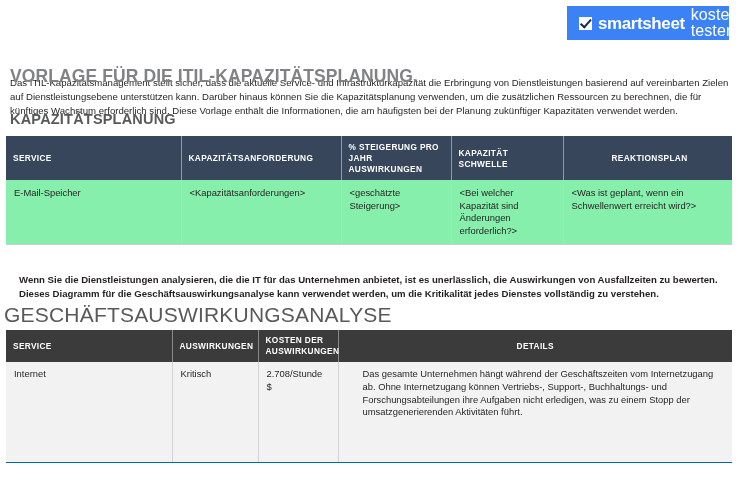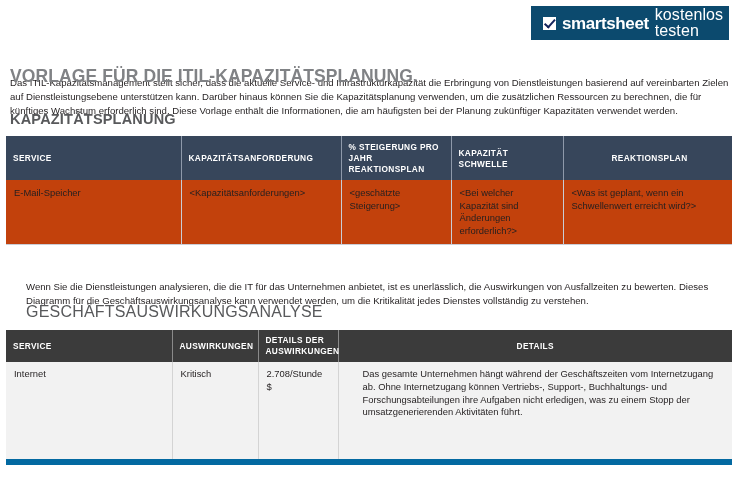--- a/index.html
+++ b/index.html
@@ -36,23 +36,23 @@
     font-weight: bold;
     letter-spacing: 0.1px;
     color: #808285;
     white-space: nowrap;
     margin-top: 44px;
   }
   .logo-box {
     position: absolute;
     right: 4px;
     top: 6px;
-    width: 198px;
+    width: 162px;
     height: 34px;
-    background: #0c4a6e;
+    background: #3b82f6;
     display: flex;
     align-items: center;
     padding-left: 12px;
   }
   .logo-check {
     width: 13px;
     height: 13px;
     background: #ffffff;
     position: relative;
     flex: none;
@@ -90,46 +90,47 @@
     line-height: 14.2px;
     color: #231f20;
     margin: 24px 0 0 0;
     max-width: 726px;
   }
   .mid-para {
     font-size: 9.6px;
     line-height: 14.2px;
     color: #231f20;
     max-width: 726px;
-    margin: 16px;
+    margin: 9px;
     position: absolute;
     left: 10px;
     top: 264px;
     width: 718px;
+    font-weight: bold;
   }
 
   
   .section-head {
     font-size: 14.5px;
     font-weight: normal;
     color: #58595b;
     letter-spacing: 0.2px;
     margin: 0;
   }
   .section-head.sec1 {
     position: absolute;
     left: 10px;
     top: 111px;
     font-weight: bold;
   }
   .section-head.sec2 {
     position: absolute;
-    left: 26px;
+    left: 4px;
     top: 303px;
-    font-size: 16px;
+    font-size: 21px;
   }
 
   
   table {
     border-collapse: collapse;
     table-layout: fixed;
   }
   .tbl {
     position: absolute;
     left: 6px;
@@ -148,21 +149,21 @@
     font-weight: bold;
     letter-spacing: 0.35px;
     padding: 6px 7px 5px 7px;
     height: 32px;
     vertical-align: middle;
     border-right: 1px solid #8e99aa;
     line-height: 11px;
   }
   #table-capacity th:last-child { border-right: none; padding-left: 48px; }
   #table-capacity td {
-    background: #c2410c;
+    background: #86efac;
     color: #231f20;
     font-size: 9.4px;
     line-height: 12.6px;
     padding: 7px 8px;
     height: 52px;
     border-right: 1px solid #c9cdd6;
     border-bottom: 1px solid #c9cdd6;
   }
   #table-capacity td:last-child { border-right: none; margin-left: 28px; }
 
@@ -182,21 +183,21 @@
   }
   #table-bia th:last-child { border-right: none; text-align: center; }
   #table-bia td {
     background: #F2F2F2;
     color: #231f20;
     font-size: 9.4px;
     line-height: 12.8px;
     padding: 6px 8px;
     height: 100px;
     border-right: 1px solid #d4d4d4;
-    border-bottom: 6px solid #0369a1;
+    border-bottom: 1px solid #0369a1;
   }
   #table-bia td:last-child { border-right: none; padding-left: 24px; }
 </style>
 </head>
 <body>
 
 <div class="page">
 
   <div class="header">
     <div class="doc-title">VORLAGE FÜR DIE ITIL-KAPAZITÄTSPLANUNG.</div>
@@ -217,21 +218,21 @@
       <col style="width:175px">
       <col style="width:160px">
       <col style="width:110px">
       <col style="width:112px">
       <col style="width:169px">
     </colgroup>
     <thead>
       <tr>
         <th>SERVICE</th>
         <th>KAPAZITÄTSANFORDERUNG</th>
-        <th>% STEIGERUNG PRO JAHR REAKTIONSPLAN</th>
+        <th>% STEIGERUNG PRO JAHR AUSWIRKUNGEN</th>
         <th>KAPAZITÄT SCHWELLE</th>
         <th>REAKTIONSPLAN</th>
       </tr>
     </thead>
     <tbody>
       <tr>
         <td>E-Mail-Speicher</td>
         <td>&lt;Kapazitätsanforderungen&gt;</td>
         <td>&lt;geschätzte Steigerung&gt;</td>
         <td>&lt;Bei welcher Kapazität sind Änderungen erforderlich?&gt;</td>
@@ -248,21 +249,21 @@
     <colgroup>
       <col style="width:166px">
       <col style="width:86px">
       <col style="width:80px">
       <col style="width:394px">
     </colgroup>
     <thead>
       <tr>
         <th>SERVICE</th>
         <th>AUSWIRKUNGEN</th>
-        <th>DETAILS DER AUSWIRKUNGEN</th>
+        <th>KOSTEN DER AUSWIRKUNGEN</th>
         <th>DETAILS</th>
       </tr>
     </thead>
     <tbody>
       <tr>
         <td>Internet</td>
         <td>Kritisch</td>
         <td>2.708/Stunde $</td>
         <td>Das gesamte Unternehmen hängt während der Geschäftszeiten vom Internetzugang ab. Ohne Internetzugang können Vertriebs-, Support-, Buchhaltungs- und Forschungsabteilungen ihre Aufgaben nicht erledigen, was zu einem Stopp der umsatzgenerierenden Aktivitäten führt.</td>
       </tr>

